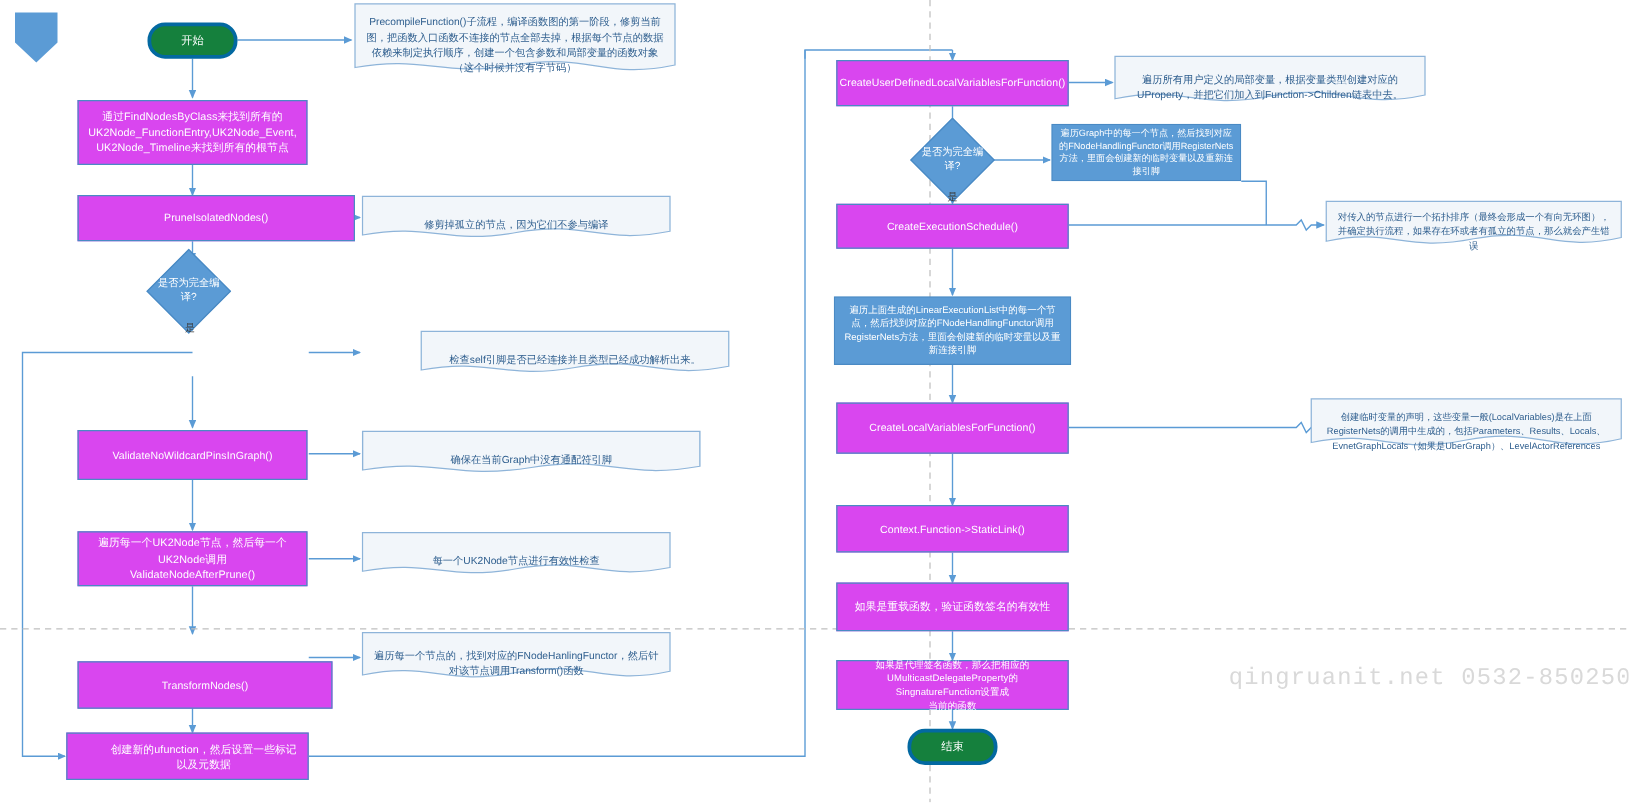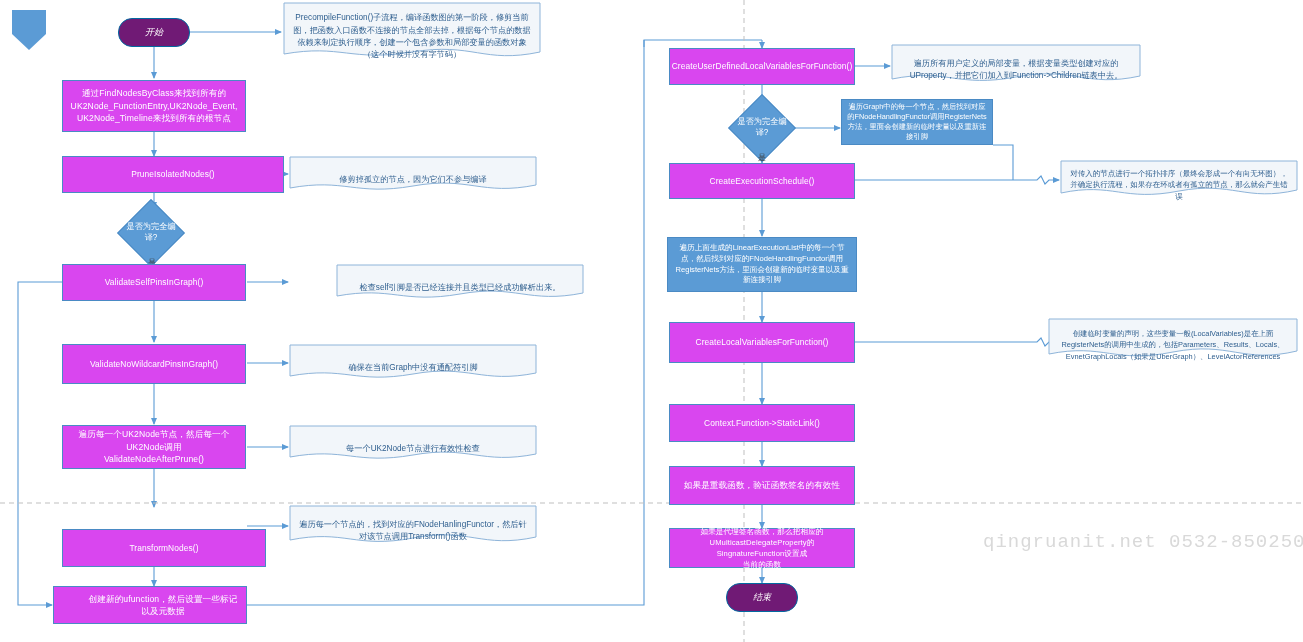--- a/index.html
+++ b/index.html
@@ -33,29 +33,28 @@
     text-align: center;
     font-size: 8.4px;
     line-height: 1.45;
     padding: 3px 6px;
     letter-spacing: .1px;
   }
   .node.cn { font-size: 8.6px; }
   
   .term {
     position: absolute;
-    background: #701a75;
-    border: 1px solid #0369a1;
+    background: #15803d;
+    border: 3px solid #0369a1;
     border-radius: 14px;
     color: #fff;
     display: flex;
     align-items: center;
     justify-content: center;
     font-size: 9px;
-    font-style: italic;
   }
   
   .diamond {
     position: absolute;
     background: #5B9BD5;
     transform: rotate(45deg);
     border: 1px solid #4A8AC4;
   }
   .diamond-label {
     position: absolute;
@@ -219,36 +218,33 @@
       <path d="M1,1 L247,1 L247,29 C192,40 180,20 124,30 C66,40 56,22 1,32 Z" fill="#F2F6FA" stroke="#8EB4D9" stroke-width="1"></path>
     </svg>
     <span class="note-txt">修剪掉孤立的节点，因为它们不参与编译</span>
   </div>
 
   <div class="diamond" style="left:127px; top:209px; width:48px; height:48px;"></div>
   <div class="diamond-label" style="left: 118px; top: 214px; width: 66px; height: 38px; white-space: pre-line;" style2="">是否为完全编
 译?</div>
   <div class="elabel" style="left:148px; top:257px;">是</div>
 
-  <div class="node" style="left:62px; top:264px; width:184px; height:37px;">
-    <span>ValidateSelfPinsInGraph()</span>
-  </div>
 
   <div class="note" style="left:289px; top:264px; width:248px; height:40px;margin-left:47px;">
     <svg class="note-bg" viewBox="0 0 248 40" preserveAspectRatio="none">
       <path d="M1,1 L247,1 L247,29 C192,40 180,20 124,30 C66,40 56,22 1,32 Z" fill="#F2F6FA" stroke="#8EB4D9" stroke-width="1"></path>
     </svg>
     <span class="note-txt">检查self引脚是否已经连接并且类型已经成功解析出来。</span>
   </div>
 
   <div class="node" style="left:62px; top:344px; width:184px; height:40px;">
     <span>ValidateNoWildcardPinsInGraph()</span>
   </div>
 
-  <div class="note" style="left:289px; top:344px; width:248px; height:40px;">
+  <div class="note" style="left:289px; top:344px; width:272px; height:40px;">
     <svg class="note-bg" viewBox="0 0 248 40" preserveAspectRatio="none">
       <path d="M1,1 L247,1 L247,29 C192,40 180,20 124,30 C66,40 56,22 1,32 Z" fill="#F2F6FA" stroke="#8EB4D9" stroke-width="1"></path>
     </svg>
     <span class="note-txt">确保在当前Graph中没有通配符引脚</span>
   </div>
 
   <div class="node cn" style="left:62px; top:425px; width:184px; height:44px;">
     <span style="white-space:pre-line">遍历每一个UK2Node节点，然后每一个UK2Node调用
 ValidateNodeAfterPrune()</span>
   </div>

